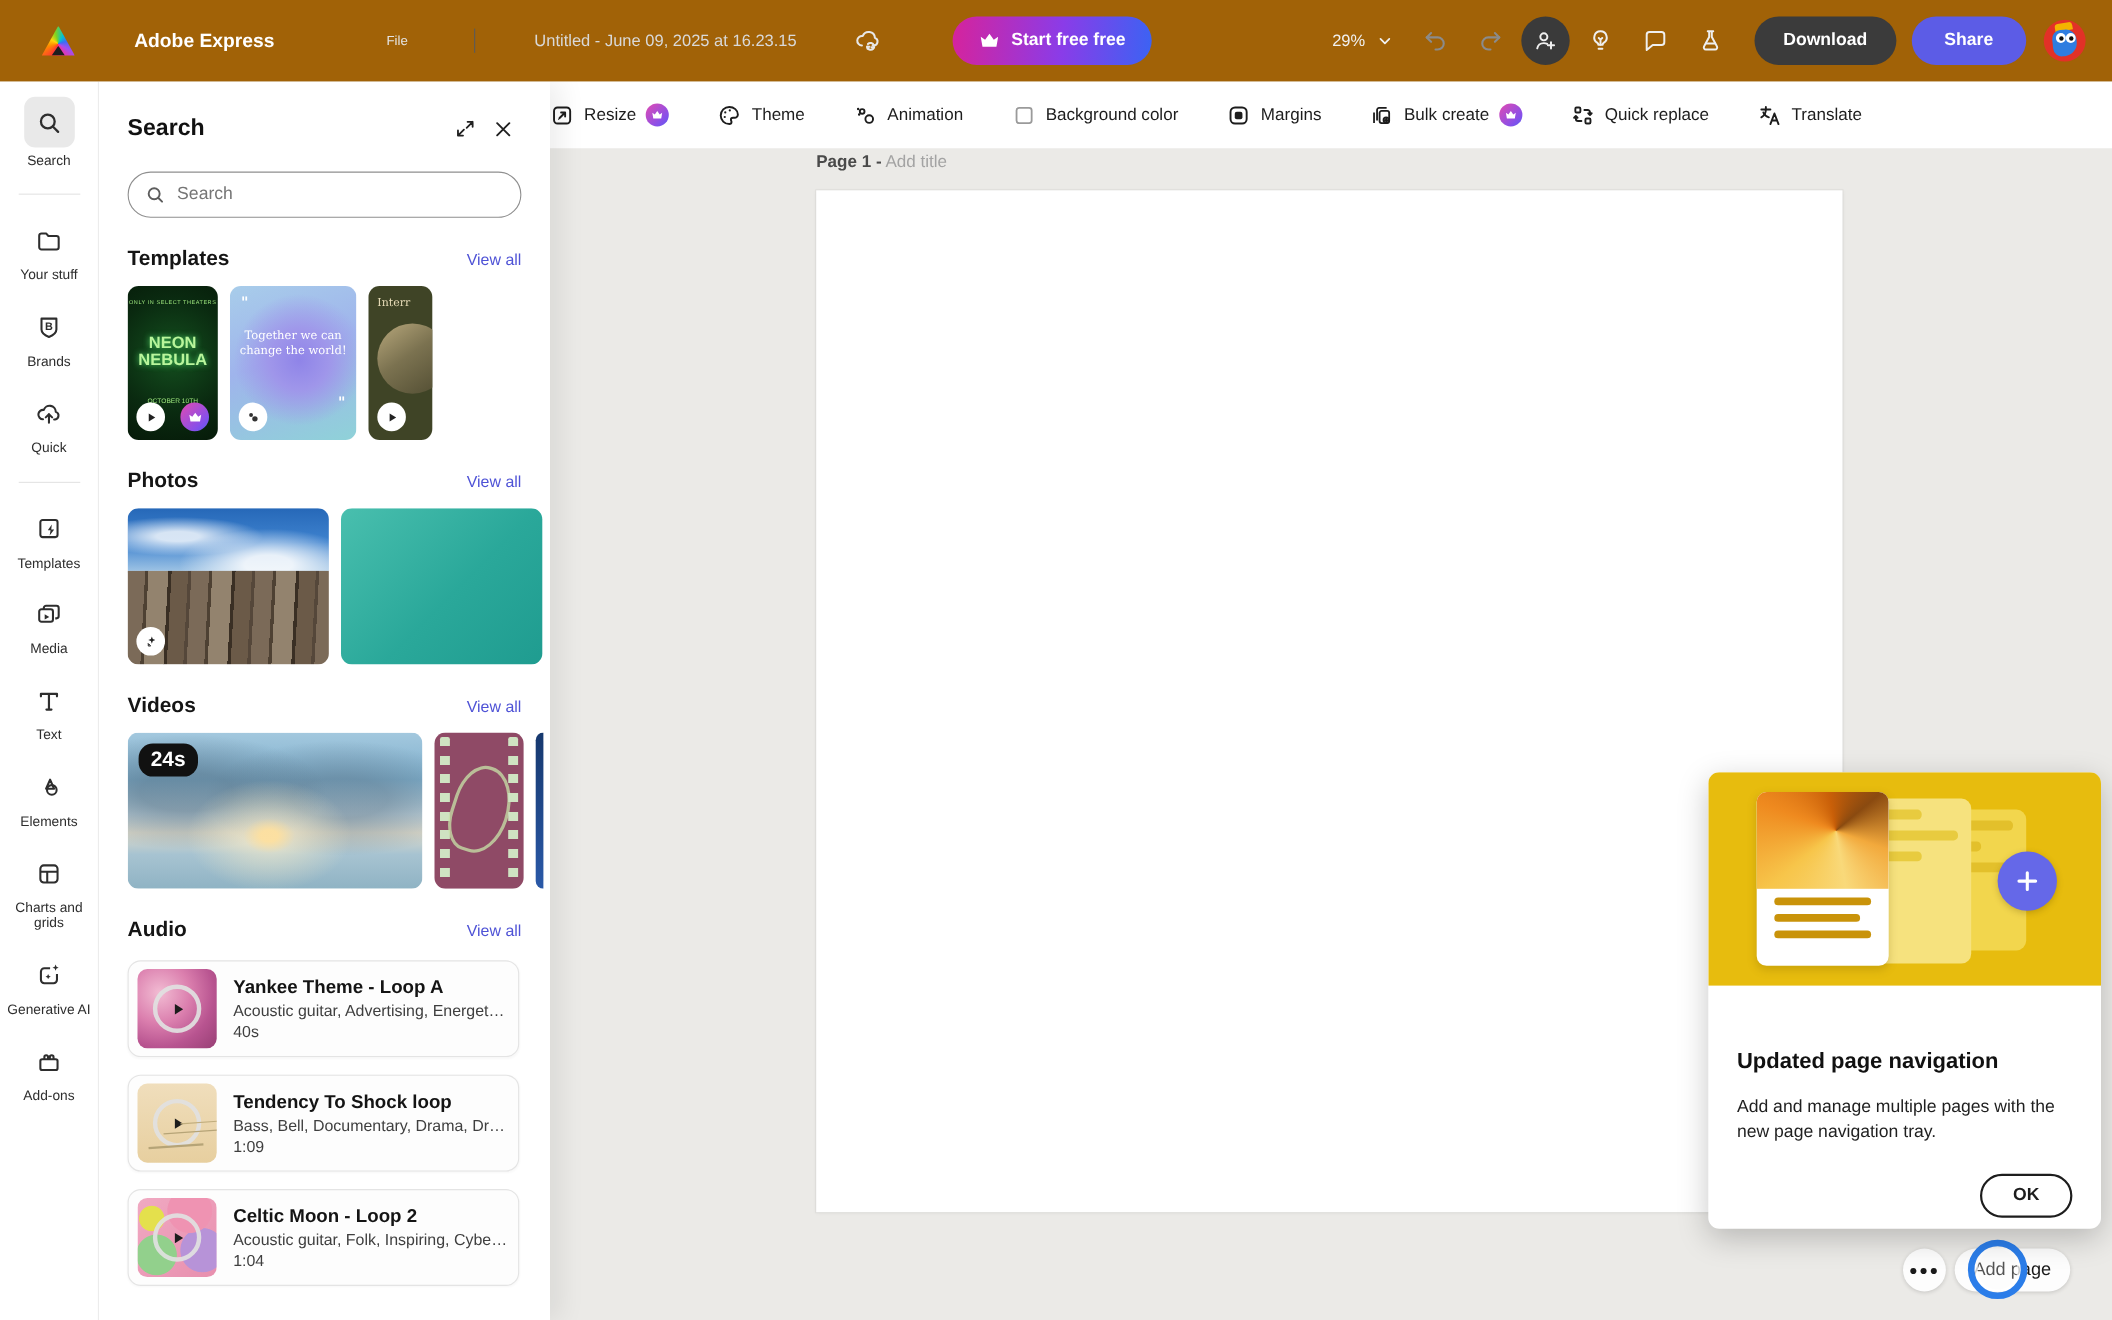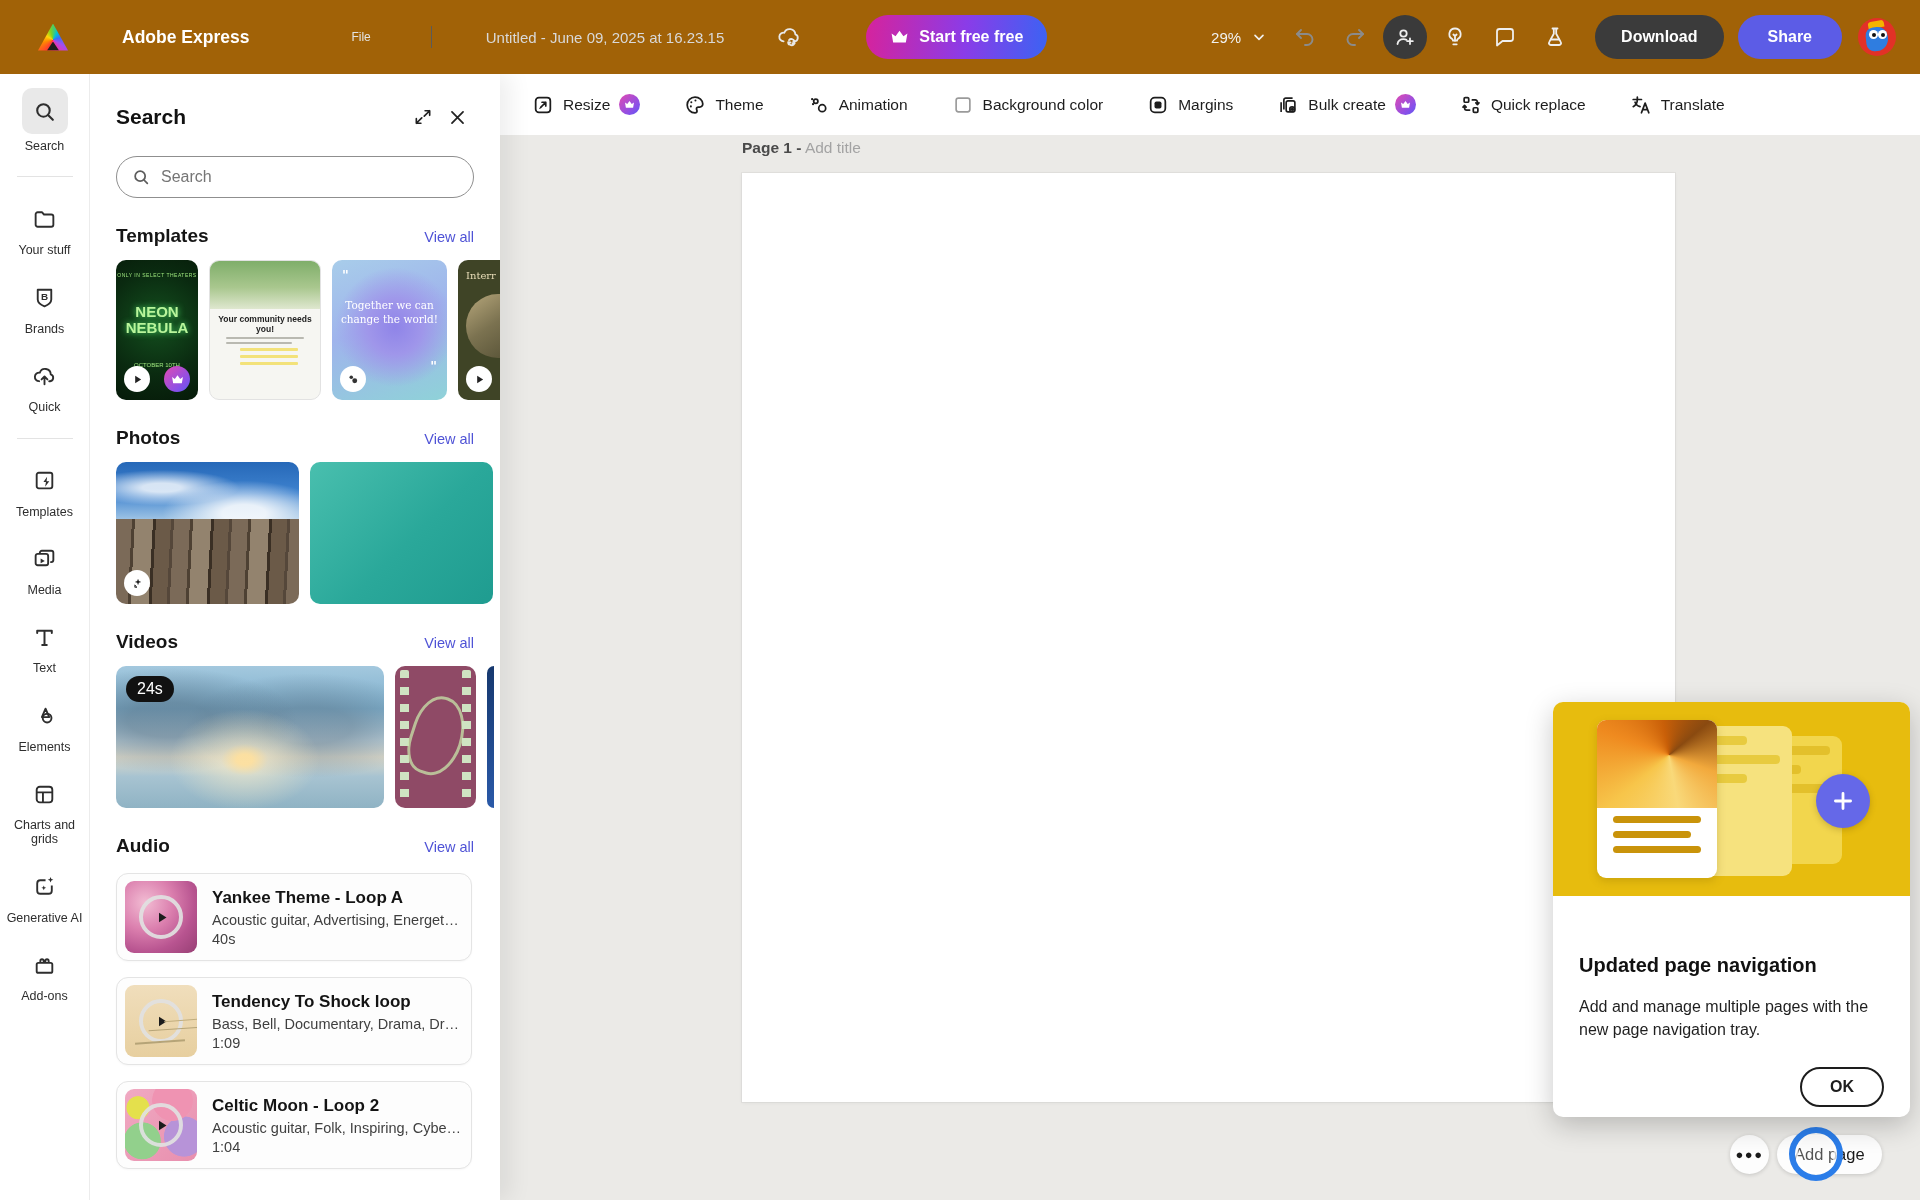--- a/index.html
+++ b/index.html
@@ -116,22 +116,22 @@
   .p1 .wood { height:60%; background:repeating-linear-gradient(93deg,#7b6a58 0 16px,#4e4133 16px 19px,#93836e 19px 37px,#3a2f24 37px 40px,#6b5a48 40px 55px,#55473a 55px 58px); }
   .p2 { width:183px; height:142px; background:linear-gradient(135deg,#49bfae 0%,#2aa89a 55%,#1f9c90 100%); }
   .photo-badge { position:absolute; left:8px; bottom:8px; width:26px; height:26px; border-radius:50%;
     background:#fff; display:flex; align-items:center; justify-content:center; color:#222; }
   
   .v1 { width:268px; height:142px;
     background:radial-gradient(ellipse at 48% 66%, rgba(255,225,160,.95) 0 4%, rgba(255,240,200,.5) 12%, transparent 38%),
     radial-gradient(ellipse at 20% 38%, rgba(84,110,130,.55) 0 14%, transparent 42%),
     radial-gradient(ellipse at 72% 42%, rgba(90,115,135,.5) 0 16%, transparent 45%),
     linear-gradient(180deg,#a3c8de 0%,#7fb0cd 30%,#c3d5dd 52%,#dcd9ca 64%,#a7c3d1 78%,#8fb3c4 100%); }
-  .dur-badge { position:absolute; top:10px; left:10px; background:#111; color:#fff; font-size:16px;
-    font-weight:400; border-radius:13px; padding:4px 11px; }
+  .dur-badge { position:absolute; top:10px; left:10px; background:#111; color:#fff; font-size:19px;
+    font-weight:700; border-radius:13px; padding:4px 11px; }
   .v2 { width:81px; height:142px; background:#8f4a66; }
   .v2::before,.v2::after { content:""; position:absolute; top:4px; bottom:4px; width:9px; border-radius:2px;
     background:repeating-linear-gradient(180deg,#cfe3c2 0 8px,rgba(0,0,0,0) 8px 17px); }
   .v2::before { left:5px; } .v2::after { right:5px; }
   .v2 .swirl { position:absolute; left:16px; top:30px; width:52px; height:80px; border:3px solid rgba(200,230,170,.75);
     border-radius:50% 60% 55% 45%; transform:rotate(18deg); }
   .v3 { width:7px; height:142px; border-radius:10px 0 0 10px; background:linear-gradient(180deg,#16386e,#2a59a8); }
   
   .audio-card { width:356px; height:88px; border:1px solid #e4e4e4; border-radius:12px; background:#fdfdfd;
     display:flex; align-items:center; padding:8px; margin-top:16px; cursor:pointer;
@@ -150,21 +150,21 @@
   .play-ring { position:absolute; left:50%; top:50%; transform:translate(-50%,-50%); width:44px; height:44px;
     border-radius:50%; border:4.5px solid rgba(225,225,225,.92); display:flex; align-items:center;
     justify-content:center; color:#1c1c1c; }
   .audio-meta { margin-left:15px; min-width:0; }
   .audio-title { font-size:17px; font-weight:800; color:#141414; }
   .audio-tags { font-size:14.5px; color:#3f3f3f; margin-top:4px; white-space:nowrap; }
   .audio-dur { font-size:14.5px; color:#3f3f3f; margin-top:3px; }
 
   
   .main { position:absolute; top:74px; left:500px; right:0; bottom:0; }
-  .toolbar { height:61px; background:#fff; display:flex; align-items:center; padding-left:32px; gap:44px; }
+  .toolbar { height:61px; background:#fff; display:flex; align-items:center; gap:44px; }
   .tb-item { display:flex; align-items:center; gap:9px; font-size:15.5px; color:#1d1d1d; }
   .tb-icon { color:#1d1d1d; }
   .crown-badge { width:21px; height:21px; border-radius:50%;
     background:linear-gradient(135deg,#e24bb1 0%,#8a4fe8 70%,#5a5af0 100%);
     display:flex; align-items:center; justify-content:center; color:#fff; }
   .work { position:absolute; top:61px; left:0; right:0; bottom:0; background:#ebeae7; }
   .page-label { position:absolute; left:242px; top:4px; font-size:15.5px; }
   .page-label b { color:#4a4a4a; font-weight:700; }
   .page-label span { color:#a3a3a3; }
   .canvas-page { position:absolute; left:242px; top:38px; width:933px; height:929px; background:#fff;
@@ -432,29 +432,20 @@
                 <path d="M7 4l13 8-13 8z"></path>
               </svg>
           </div>
           <div class="crown-badge-lg">
             <svg width="13" height="11" viewBox="0 0 24 20" fill="currentColor">
                 <path d="M2 5.5 7 9l5-7 5 7 5-3.5L20 17H4z"></path>
               </svg>
           </div>
         </div>
       </div>
-      <div class="thumb t2">
-        <div class="photo"></div>
-        <div class="headline">Your community needs you!</div>
-        <div class="line"></div>
-          <div class="line" style="margin-right:28px;"></div>
-        <div class="hl"></div>
-          <div class="hl"></div>
-          <div class="hl"></div>
-      </div>
       <div class="thumb t3">
         <div class="q tl">"</div>
         <div class="quote">Together we can change the world!</div>
         <div class="q br">"</div>
         <div class="badge-row">
           <div class="anim-badge">
             <svg width="14" height="14" viewBox="0 0 24 24" fill="currentColor">
                 <circle cx="9" cy="9" r="3"></circle>
                 <circle cx="15" cy="15" r="4.2"></circle>
               </svg>

